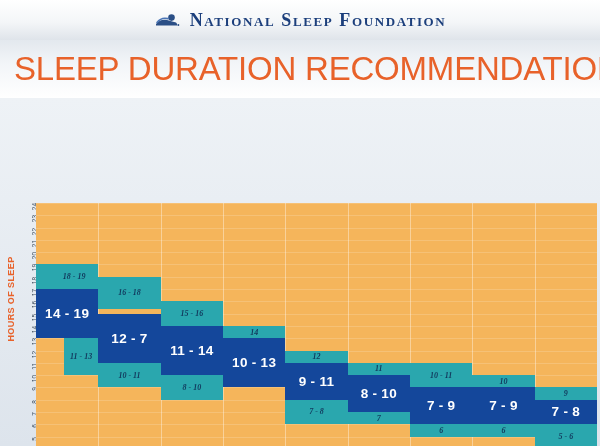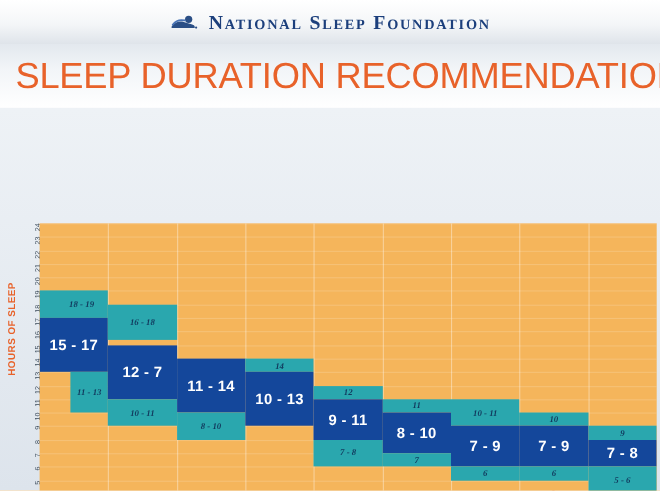--- a/index.html
+++ b/index.html
@@ -136,29 +136,30 @@
       <div class="vgrid" style="left: 62.3333px;"></div>
       <div class="vgrid" style="left: 124.667px;"></div>
       <div class="vgrid" style="left: 187px;"></div>
       <div class="vgrid" style="left: 249.333px;"></div>
       <div class="vgrid" style="left: 311.667px;"></div>
       <div class="vgrid" style="left: 374px;"></div>
       <div class="vgrid" style="left: 436.333px;"></div>
       <div class="vgrid" style="left: 498.667px;"></div>
       <div class="col" style="left: 0px; width: 62.3333px;">
         <div class="band may" style="top: 61.4583px; height: 24.5833px; padding-left: 14px;">18 - 19</div>
-        <div class="band rec" style="top: 86.0417px; height: 49.1667px;">15 - 17</div>
+        <div class="band rec" style="top: 86.0417px; height: 49.1667px;">14 - 19</div>
         <div class="band may" style="top: 135.208px; height: 36.875px; margin-left: 28px;">11 - 13</div>
       </div>
       <div class="col" style="left: 62.3333px; width: 62.3333px;">
         <div class="band may" style="top: 73.75px; height: 32px;">16 - 18</div>
         <div class="band rec" style="top: 110.625px; height: 49.1667px;">12 - 7</div>
         <div class="band may" style="top: 159.792px; height: 24.5833px;">10 - 11</div>
       </div>
       <div class="col" style="left: 124.667px; width: 62.3333px;">
+        <div class="band may" style="top: 98.3333px; height: 24.5833px;">15 - 16</div>
         <div class="band rec" style="top: 122.917px; height: 49.1667px;">11 - 14</div>
         <div class="band may" style="top: 172.083px; height: 24.5833px;">8 - 10</div>
       </div>
       <div class="col" style="left: 187px; width: 62.3333px;">
         <div class="band may" style="top: 122.917px; height: 12.2917px;">14</div>
         <div class="band rec" style="top: 135.208px; height: 49.1667px;">10 - 13</div>
       </div>
       <div class="col" style="left: 249.333px; width: 62.3333px;">
         <div class="band may" style="top: 147.5px; height: 12.2917px;">12</div>
         <div class="band rec" style="top: 159.792px; height: 36.875px;">9 - 11</div>

